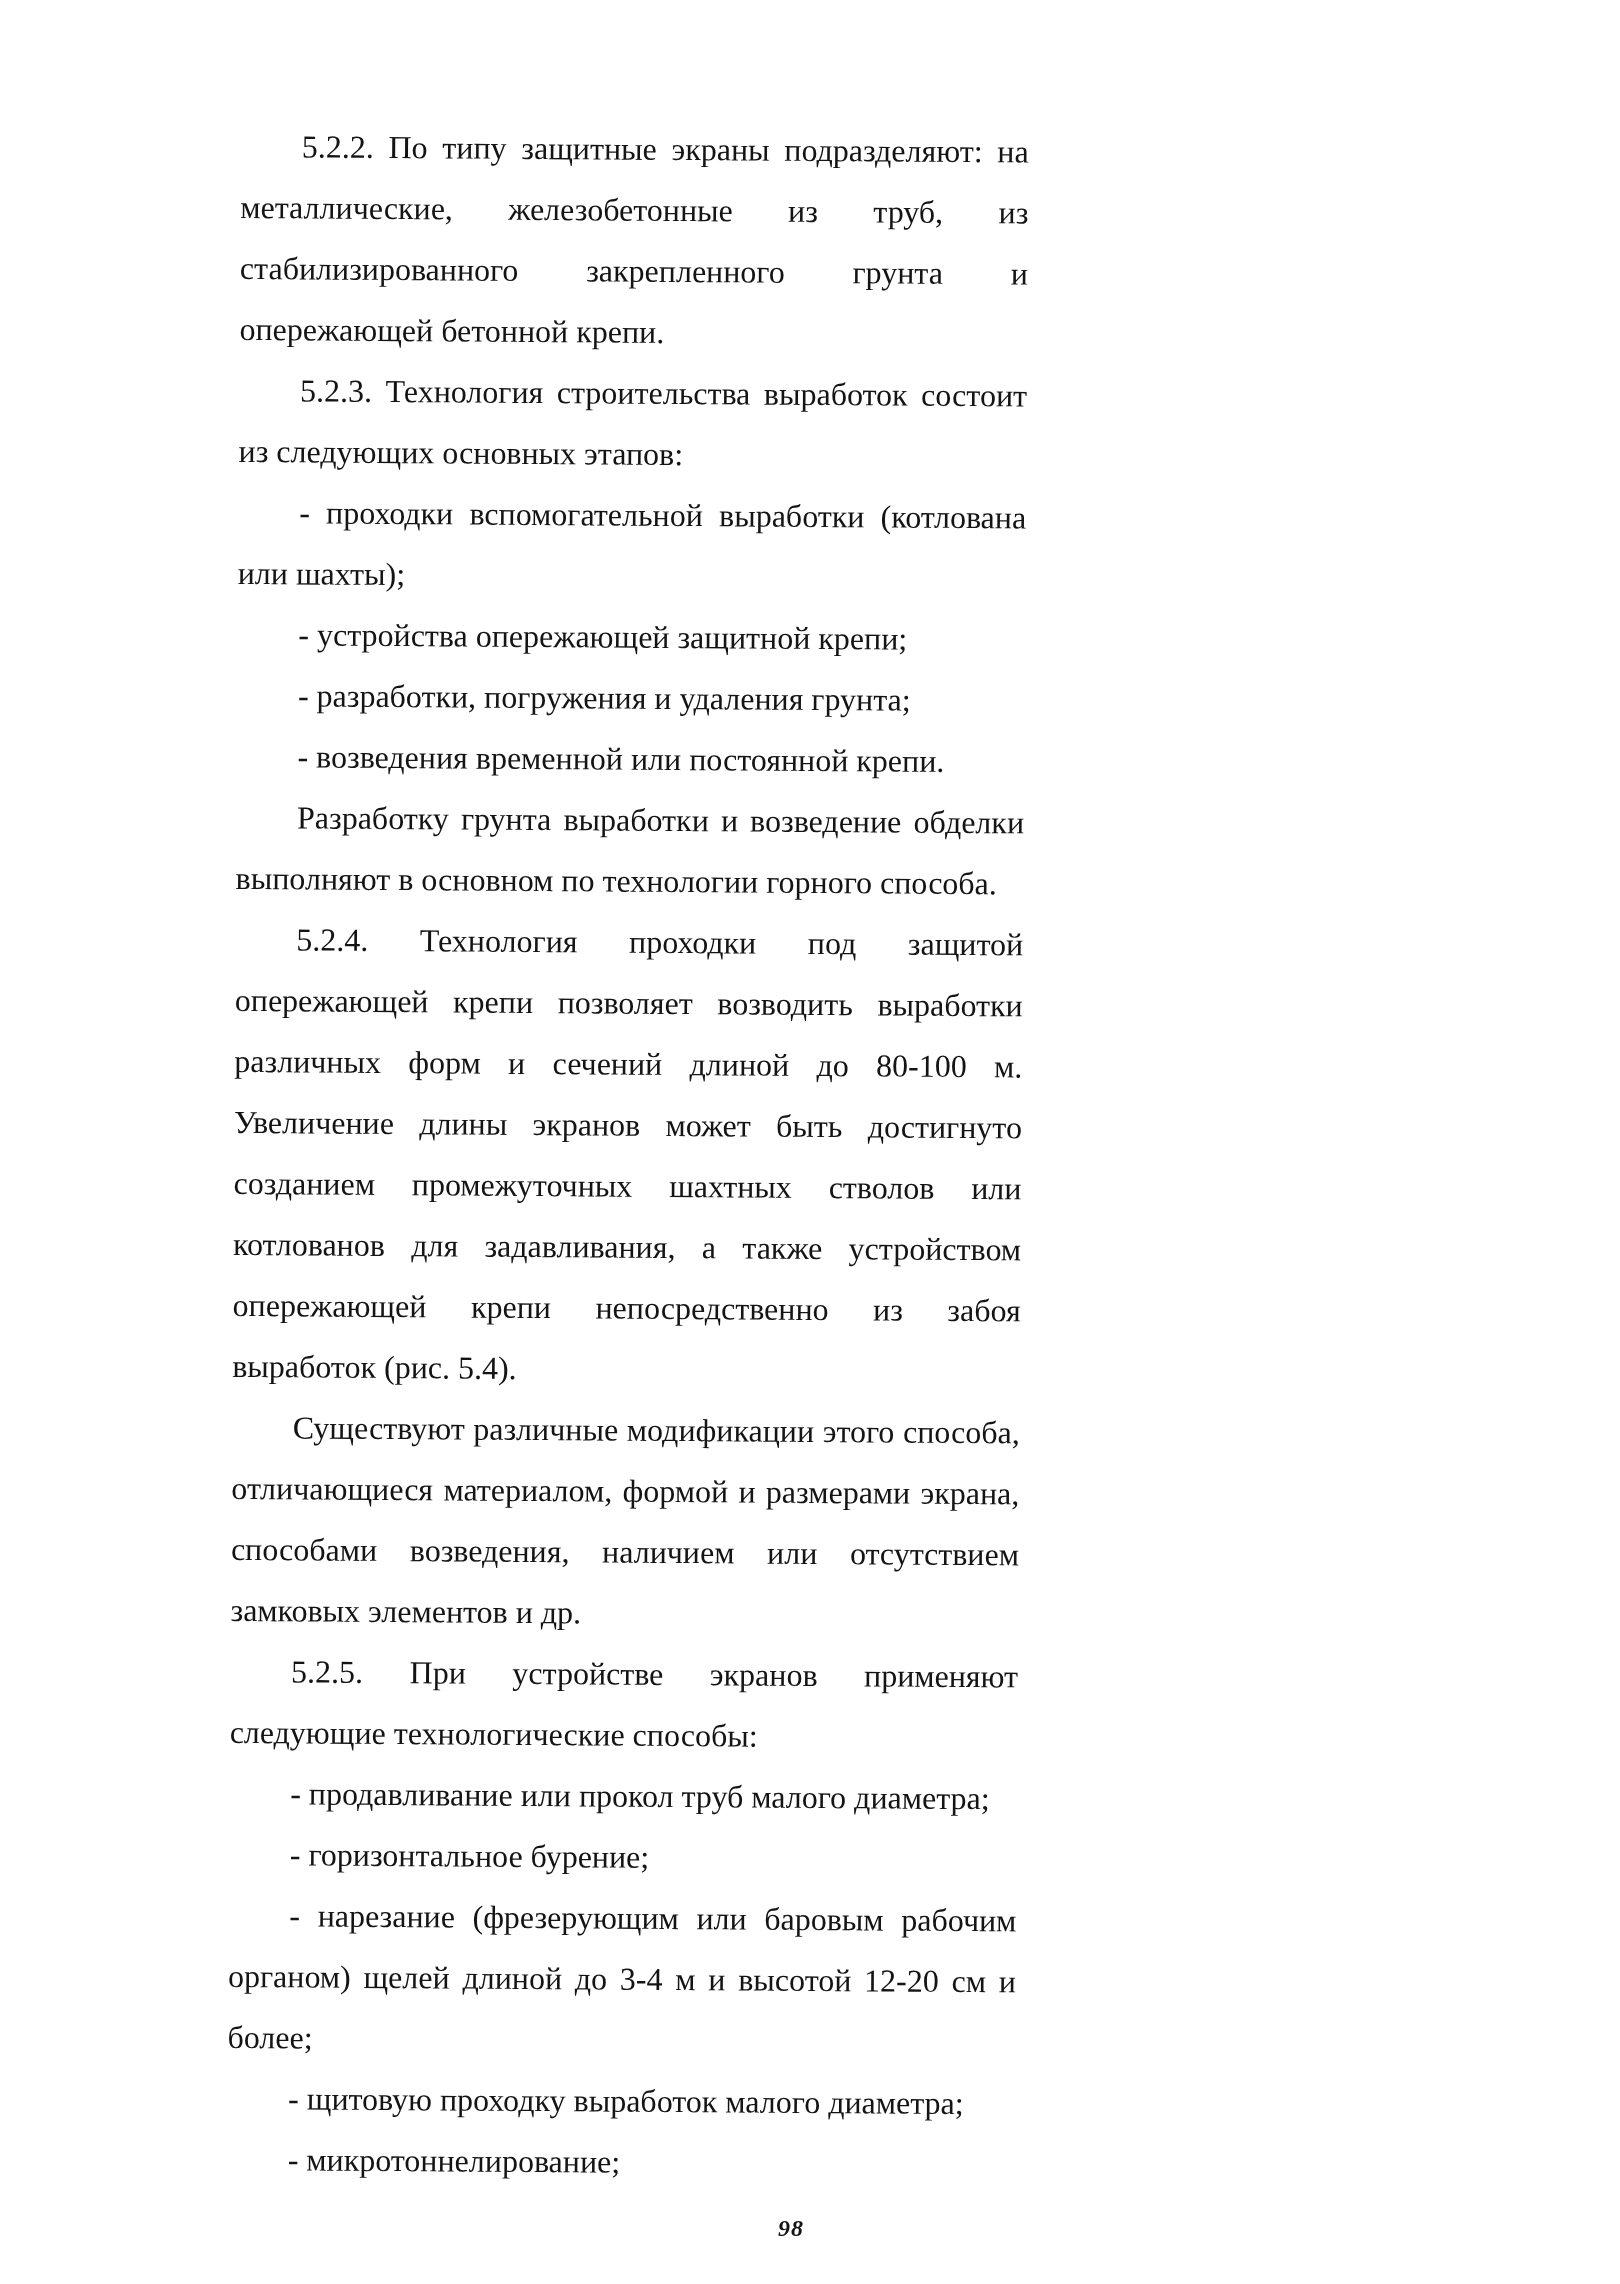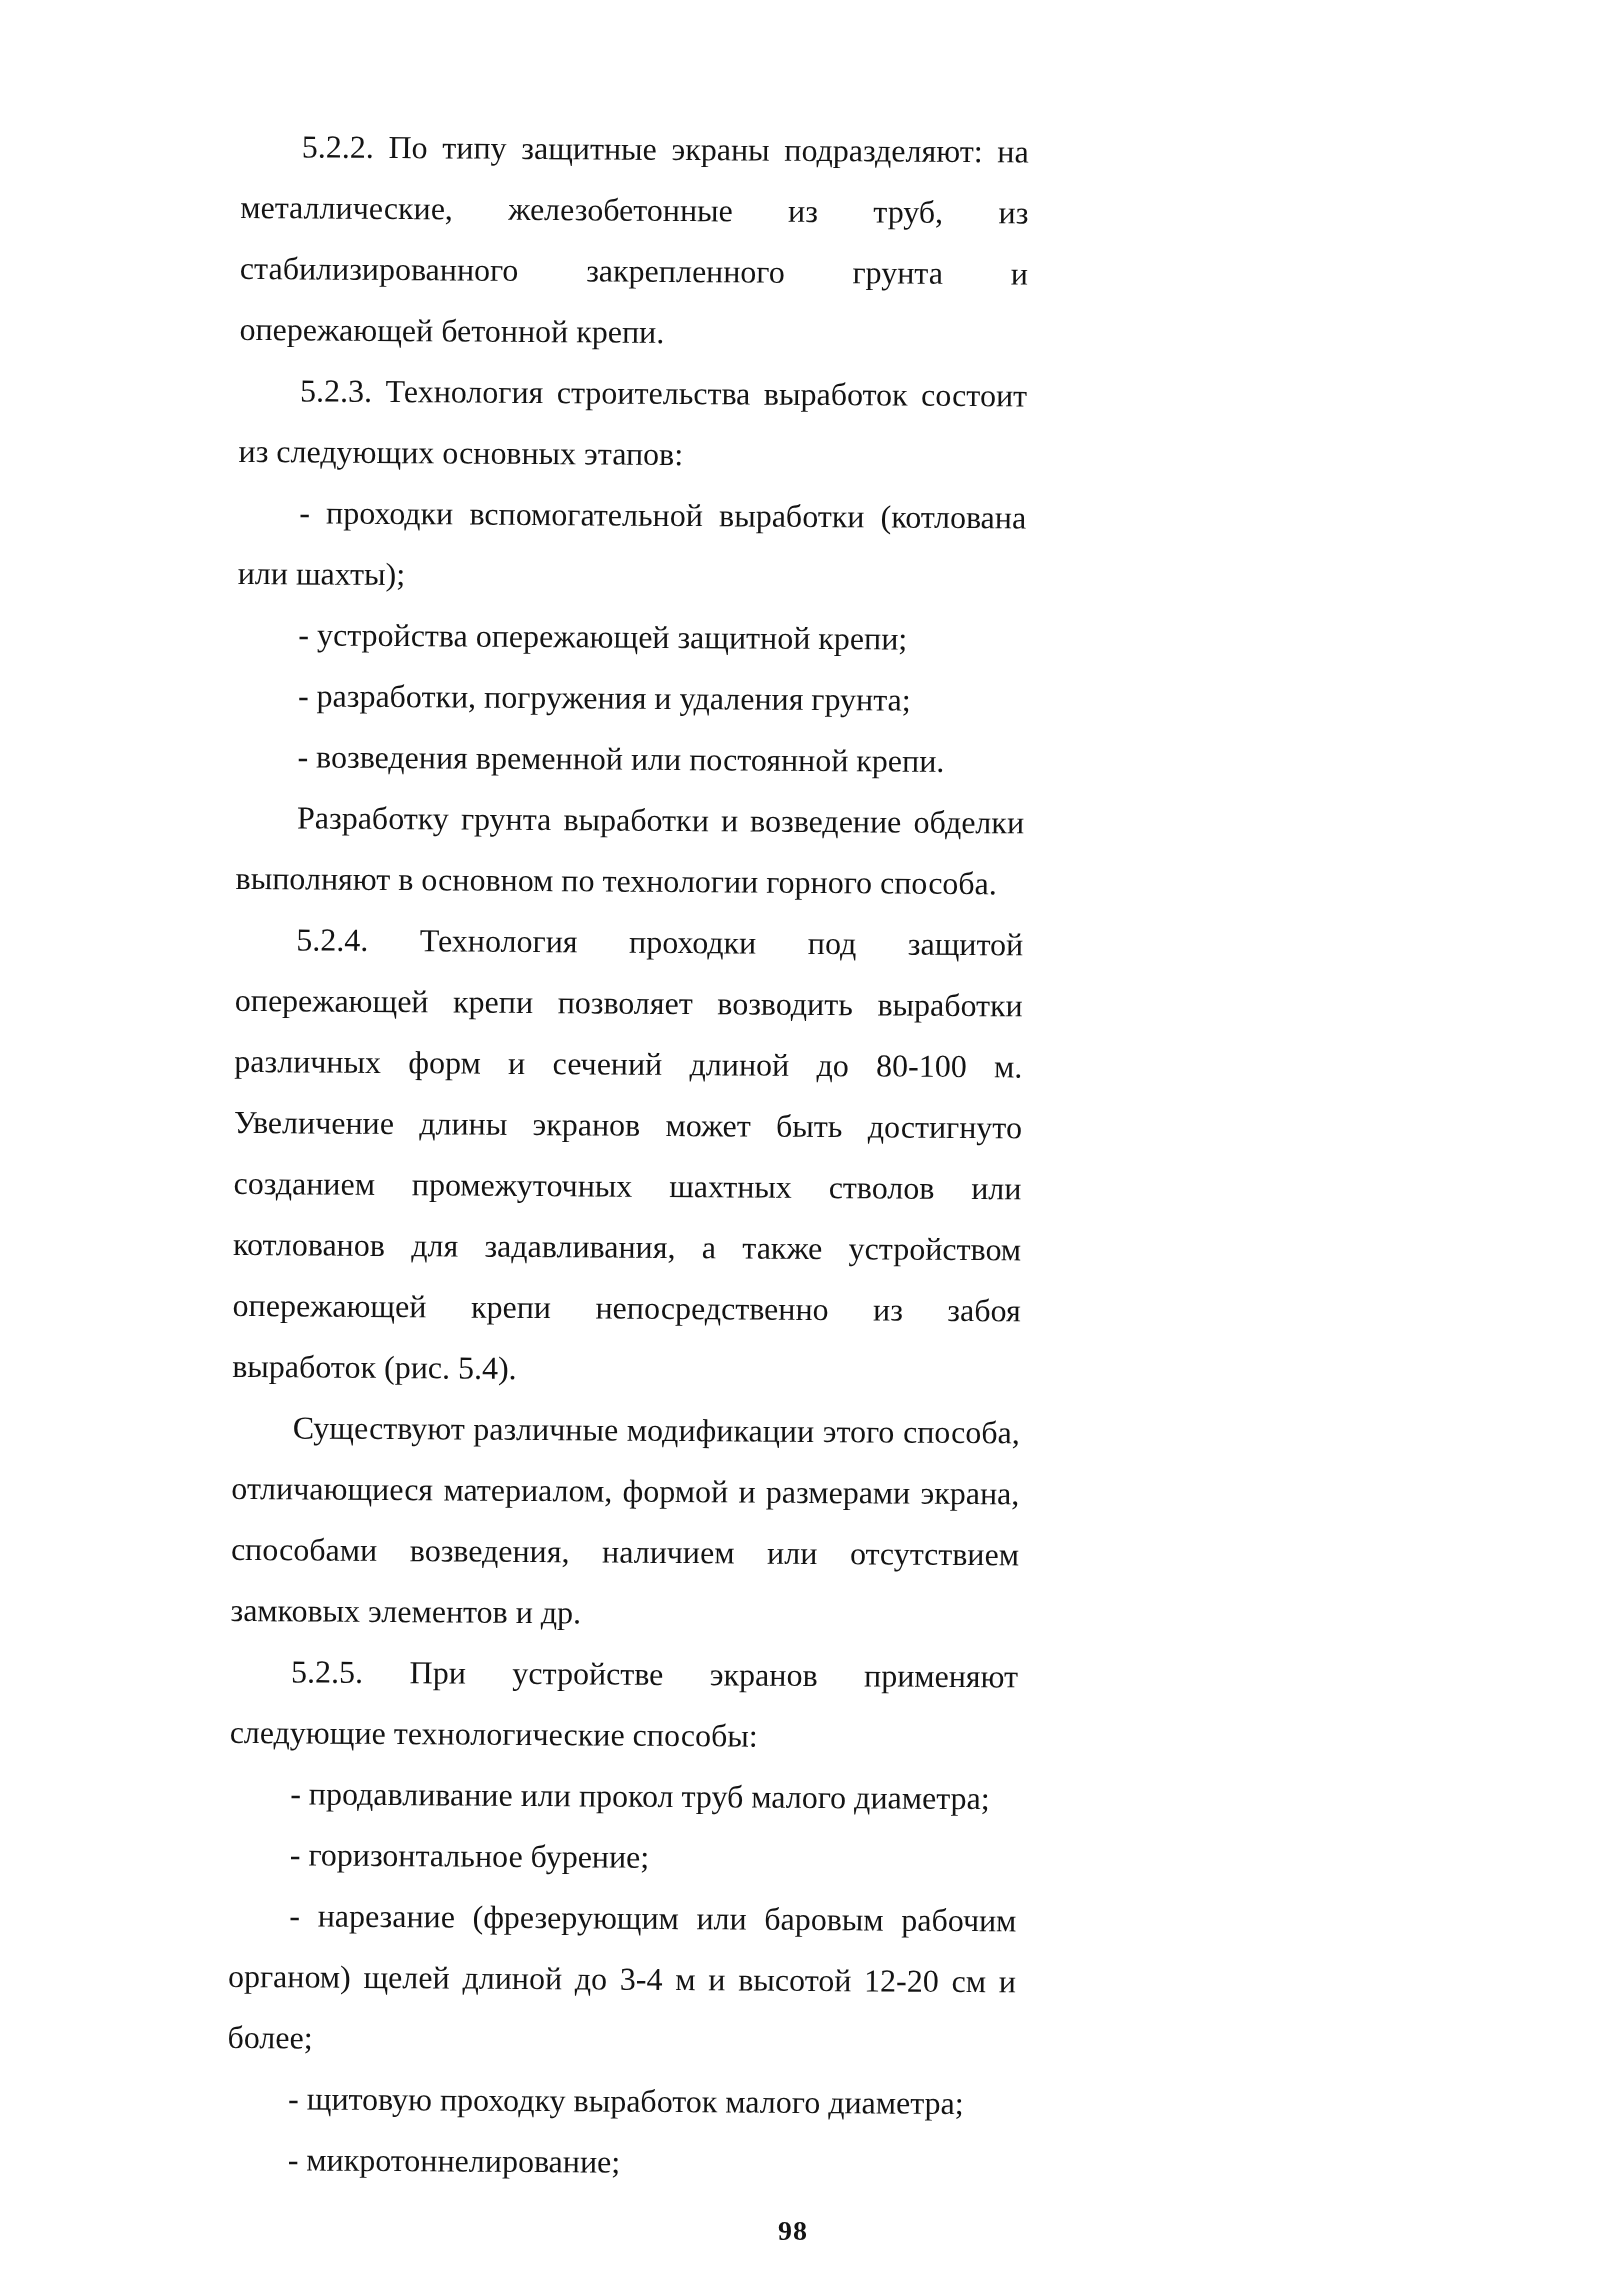--- a/index.html
+++ b/index.html
@@ -29,23 +29,24 @@
     transform-origin: top left;
   }
   .para {
     margin: 0;
     text-indent: 61px;
   }
   .pagenum {
     position: absolute;
     left: 778px;
     top: 2187px;
-    font-size: 28px;
+    font-size: 24px;
     font-weight: bold;
     letter-spacing: 1px;
+    font-style: italic;
   }
 </style>
 </head>
 <body>
 
 <div class="page">
   <div class="content">
     <p class="para">5.2.2. По типу защитные экраны подразделяют: на металлические, железобетонные из труб, из стабилизированного закрепленного грунта и опережающей бетонной крепи.</p>
     <p class="para">5.2.3. Технология строительства выработок состоит из следующих основных этапов:</p>
     <p class="para">- проходки вспомогательной выработки (котлована или шахты);</p>

